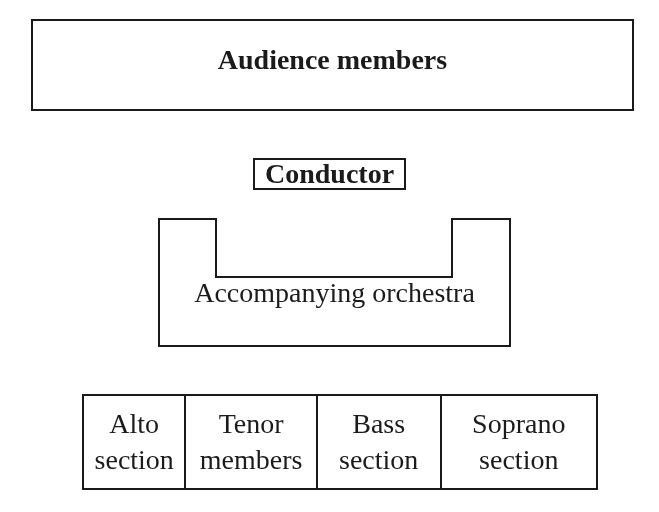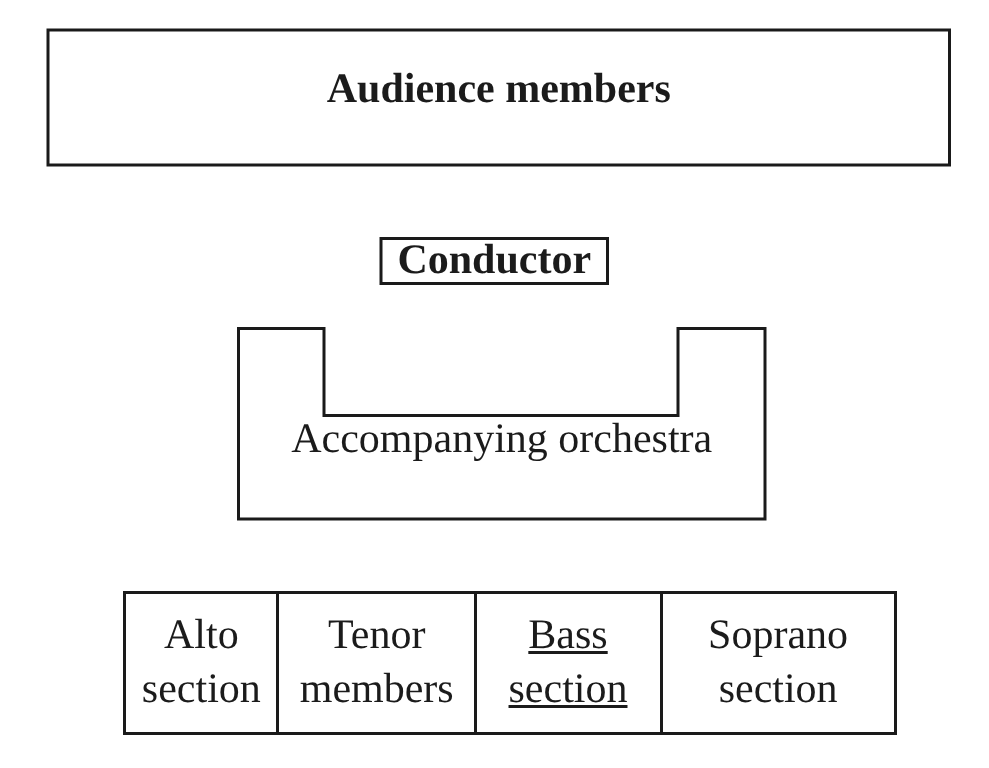--- a/index.html
+++ b/index.html
@@ -78,21 +78,21 @@
     display: flex;
     align-items: center;
     justify-content: center;
     text-align: center;
     font-size: 28px;
     line-height: 36px;
     padding: 0 2px;
   }
   .section-cell.c0 { width: 106px; }
   .section-cell.c1 { width: 136px; }
-  .section-cell.c2 { width: 128px; text-decoration: underline; }
+  .section-cell.c2 { width: 128px; }
   .section-cell.c3 { width: 160px; border-right: none; }
 </style>
 </head>
 <body>
 
 <div class="canvas">
 
   <div class="box audience-box">
     <span>Audience members</span>
   </div>

